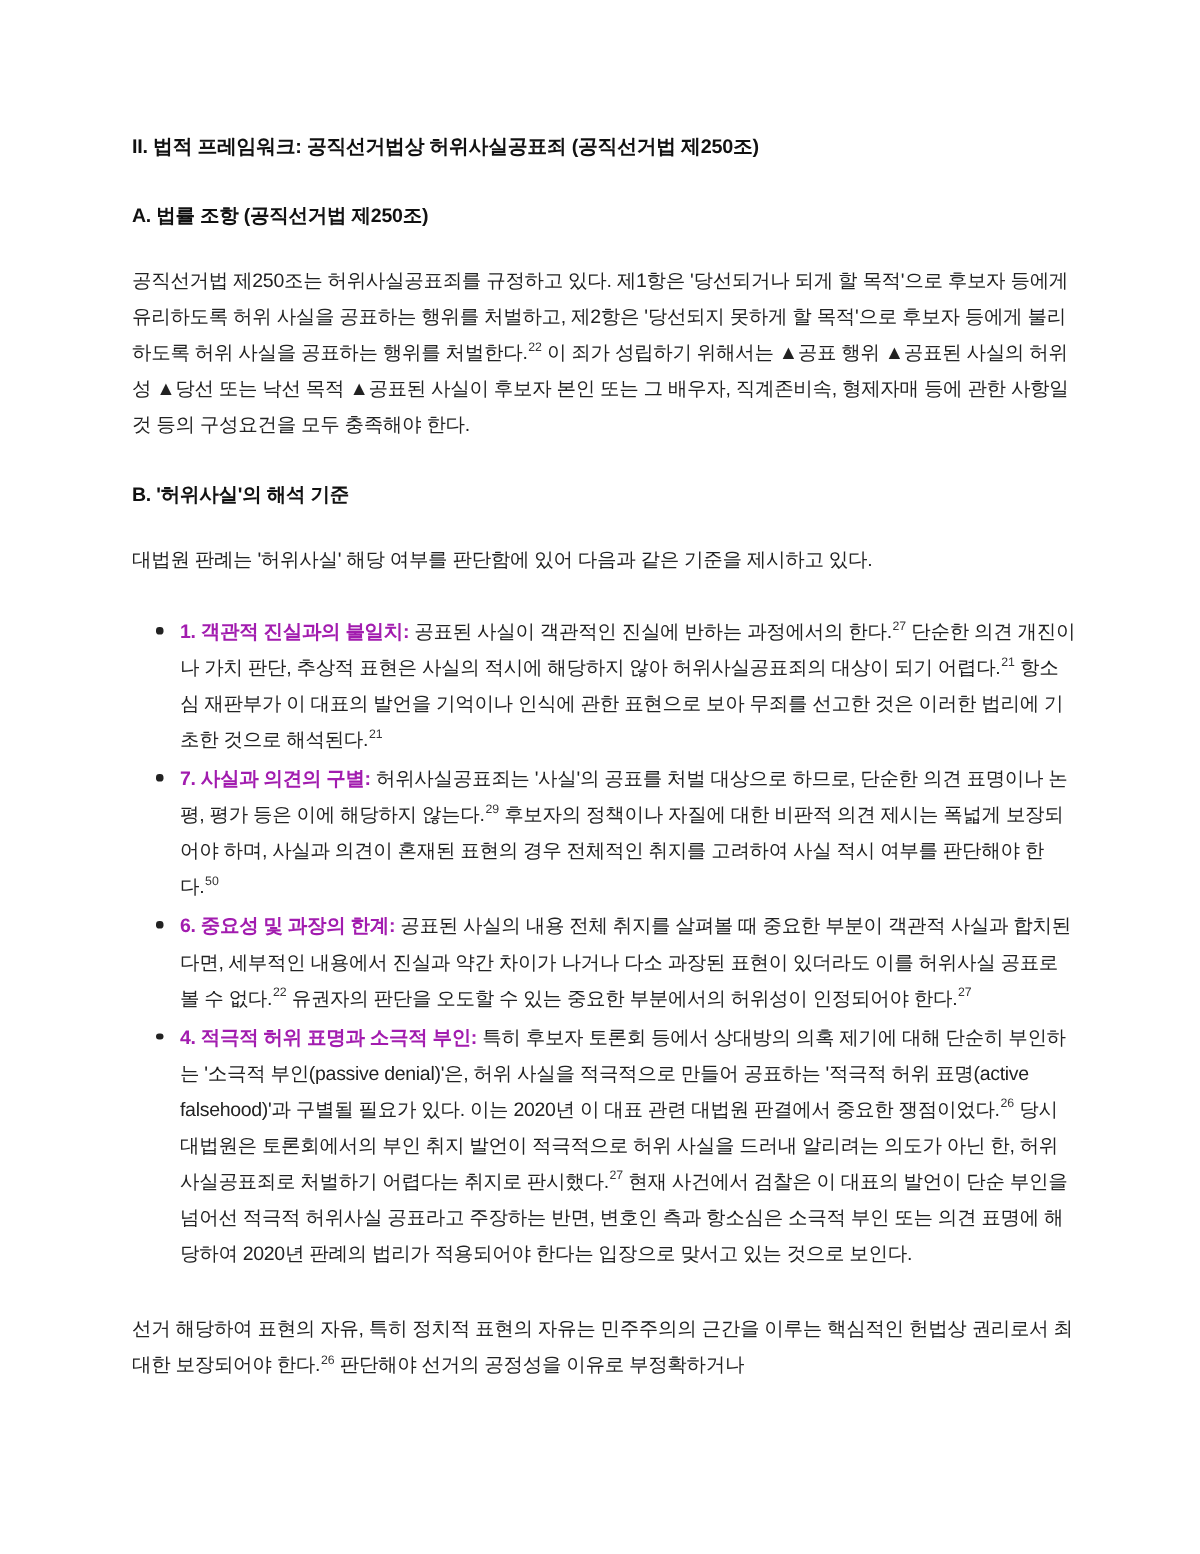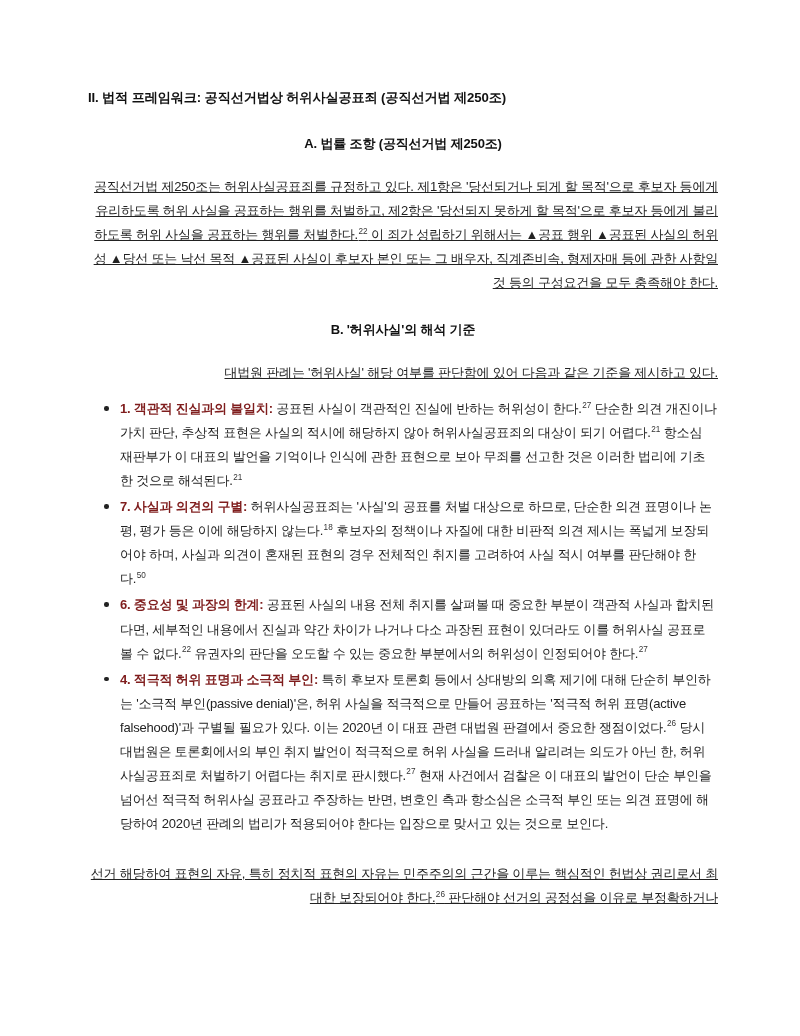--- a/index.html
+++ b/index.html
@@ -34,33 +34,31 @@
     letter-spacing: -0.15px;
     color: #111111;
   }
   h3.sub-heading {
     font-size: 13px;
     font-weight: bold;
     line-height: 1.5;
     margin: 0 0 22px 0;
     letter-spacing: -0.15px;
     color: #111111;
-    text-align: center;
   }
   p.body-text {
     font-size: 13px;
     line-height: 1.85;
     margin: 0 0 24px 0;
     letter-spacing: -0.2px;
     color: #222222;
-    text-align: right;
-    text-decoration: underline;
+    text-align: left;
   }
   p.lead-in {
-    margin-bottom: 12px;
+    margin-bottom: 24px;
   }
   ul.criteria-list {
     list-style: none;
     margin: 0 0 26px 0;
     padding: 0;
   }
   ul.criteria-list > li {
     position: relative;
     padding-left: 32px;
     margin-bottom: 2px;
@@ -74,21 +72,21 @@
     left: 16px;
     top: 9px;
     width: 4.5px;
     height: 4.5px;
     border-radius: 50%;
     background: #222222;
     display: block;
   }
   .item-label {
     font-weight: bold;
-    color: #7f1d1d;
+    color: #a21caf;
     margin-top: 15px;
   }
   sup.ref {
     font-size: 8.2px;
     vertical-align: super;
     line-height: 0;
     letter-spacing: 0;
     color: #333333;
     padding-left: 0.5px;
   }
@@ -105,23 +103,23 @@
     <h3 class="sub-heading">A. 법률 조항 (공직선거법 제250조)</h3>
 
     <p class="body-text"><span>공직선거법 제250조는 허위사실공표죄를 규정하고 있다. 제1항은 '당선되거나 되게 할 목적'으로 후보자 등에게 유리하도록 허위 사실을 공표하는 행위를 처벌하고, 제2항은 '당선되지 못하게 할 목적'으로 후보자 등에게 불리하도록 허위 사실을 공표하는 행위를 처벌한다.</span><sup class="ref">22</sup><span> 이 죄가 성립하기 위해서는 ▲공표 행위 ▲공표된 사실의 허위성 ▲당선 또는 낙선 목적 ▲공표된 사실이 후보자 본인 또는 그 배우자, 직계존비속, 형제자매 등에 관한 사항일 것 등의 구성요건을 모두 충족해야 한다.</span></p>
 
     <h3 class="sub-heading">B. '허위사실'의 해석 기준</h3>
 
     <p class="body-text lead-in">대법원 판례는 '허위사실' 해당 여부를 판단함에 있어 다음과 같은 기준을 제시하고 있다.</p>
 
     <ul class="criteria-list">
 
-      <li><span class="bullet-marker"></span><span class="item-label">1. 객관적 진실과의 불일치:</span><span> 공표된 사실이 객관적인 진실에 반하는 허위성이 한다.</span><sup class="ref">27</sup><span> 단순한 의견 개진이나 가치 판단, 추상적 표현은 사실의 적시에 해당하지 않아 허위사실공표죄의 대상이 되기 어렵다.</span><sup class="ref">21</sup><span> 항소심 재판부가 이 대표의 발언을 기억이나 인식에 관한 표현으로 보아 무죄를 선고한 것은 이러한 법리에 기초한 것으로 해석된다.</span><sup class="ref">21</sup></li>
+      <li><span class="bullet-marker"></span><span class="item-label">1. 객관적 진실과의 불일치:</span><span> 공표된 사실이 객관적인 진실에 반하는 과정에서의 한다.</span><sup class="ref">27</sup><span> 단순한 의견 개진이나 가치 판단, 추상적 표현은 사실의 적시에 해당하지 않아 허위사실공표죄의 대상이 되기 어렵다.</span><sup class="ref">21</sup><span> 항소심 재판부가 이 대표의 발언을 기억이나 인식에 관한 표현으로 보아 무죄를 선고한 것은 이러한 법리에 기초한 것으로 해석된다.</span><sup class="ref">21</sup></li>
 
-      <li><span class="bullet-marker"></span><span class="item-label">7. 사실과 의견의 구별:</span><span> 허위사실공표죄는 '사실'의 공표를 처벌 대상으로 하므로, 단순한 의견 표명이나 논평, 평가 등은 이에 해당하지 않는다.</span><sup class="ref">18</sup><span> 후보자의 정책이나 자질에 대한 비판적 의견 제시는 폭넓게 보장되어야 하며, 사실과 의견이 혼재된 표현의 경우 전체적인 취지를 고려하여 사실 적시 여부를 판단해야 한다.</span><sup class="ref">50</sup></li>
+      <li><span class="bullet-marker"></span><span class="item-label">7. 사실과 의견의 구별:</span><span> 허위사실공표죄는 '사실'의 공표를 처벌 대상으로 하므로, 단순한 의견 표명이나 논평, 평가 등은 이에 해당하지 않는다.</span><sup class="ref">29</sup><span> 후보자의 정책이나 자질에 대한 비판적 의견 제시는 폭넓게 보장되어야 하며, 사실과 의견이 혼재된 표현의 경우 전체적인 취지를 고려하여 사실 적시 여부를 판단해야 한다.</span><sup class="ref">50</sup></li>
 
       <li><span class="bullet-marker"></span><span class="item-label">6. 중요성 및 과장의 한계:</span><span> 공표된 사실의 내용 전체 취지를 살펴볼 때 중요한 부분이 객관적 사실과 합치된다면, 세부적인 내용에서 진실과 약간 차이가 나거나 다소 과장된 표현이 있더라도 이를 허위사실 공표로 볼 수 없다.</span><sup class="ref">22</sup><span> 유권자의 판단을 오도할 수 있는 중요한 부분에서의 허위성이 인정되어야 한다.</span><sup class="ref">27</sup></li>
 
       <li><span class="bullet-marker"></span><span class="item-label">4. 적극적 허위 표명과 소극적 부인:</span><span> 특히 후보자 토론회 등에서 상대방의 의혹 제기에 대해 단순히 부인하는 '소극적 부인(passive denial)'은, 허위 사실을 적극적으로 만들어 공표하는 '적극적 허위 표명(active falsehood)'과 구별될 필요가 있다. 이는 2020년 이 대표 관련 대법원 판결에서 중요한 쟁점이었다.</span><sup class="ref">26</sup><span> 당시 대법원은 토론회에서의 부인 취지 발언이 적극적으로 허위 사실을 드러내 알리려는 의도가 아닌 한, 허위사실공표죄로 처벌하기 어렵다는 취지로 판시했다.</span><sup class="ref">27</sup><span> 현재 사건에서 검찰은 이 대표의 발언이 단순 부인을 넘어선 적극적 허위사실 공표라고 주장하는 반면, 변호인 측과 항소심은 소극적 부인 또는 의견 표명에 해당하여 2020년 판례의 법리가 적용되어야 한다는 입장으로 맞서고 있는 것으로 보인다.</span></li>
 
     </ul>
 
 
     <p class="body-text trailing-block"><span>선거 해당하여 표현의 자유, 특히 정치적 표현의 자유는 민주주의의 근간을 이루는 핵심적인 헌법상 권리로서 최대한 보장되어야 한다.</span><sup class="ref">26</sup><span> 판단해야 선거의 공정성을 이유로 부정확하거나</span></p>
 

